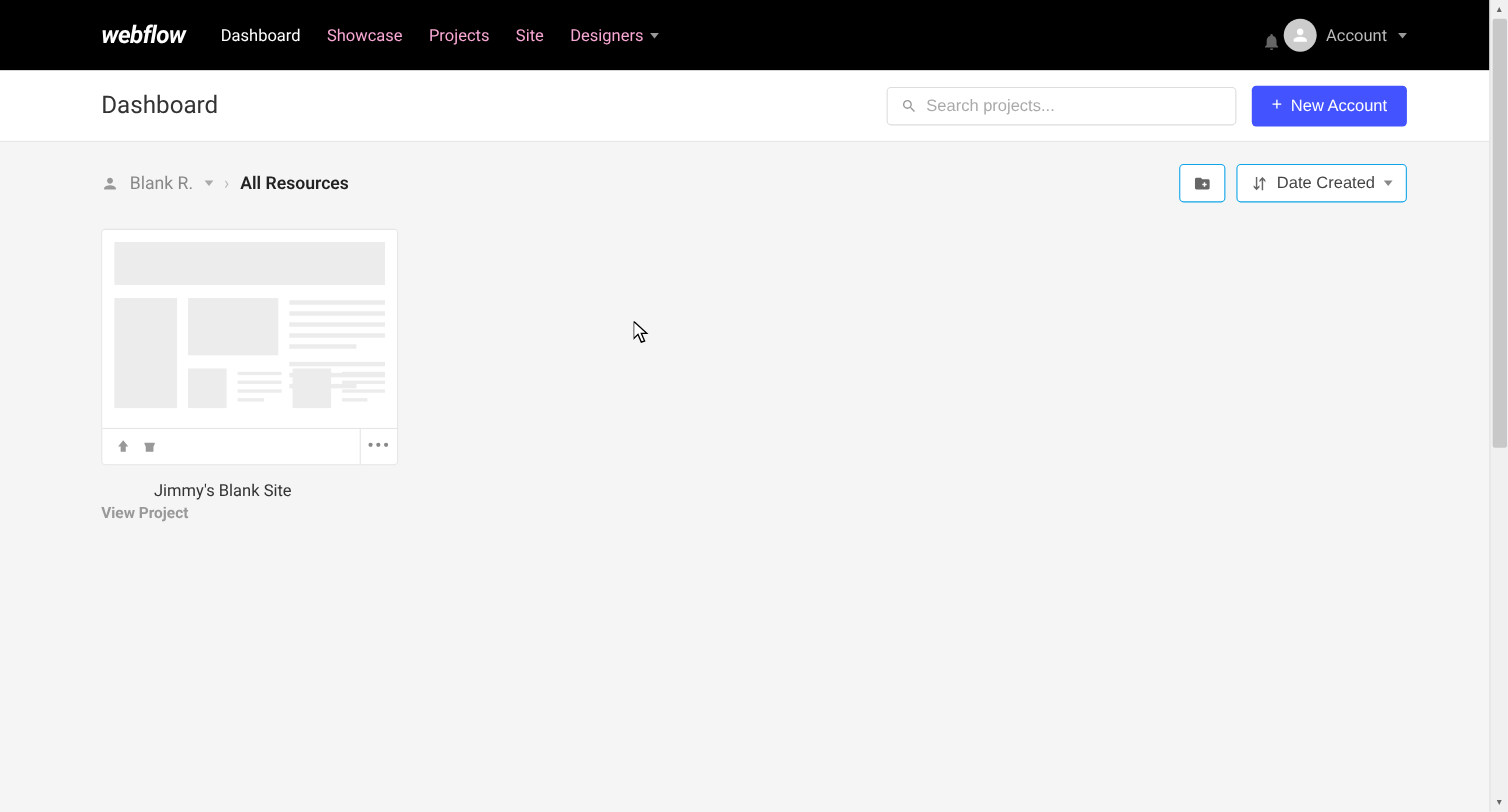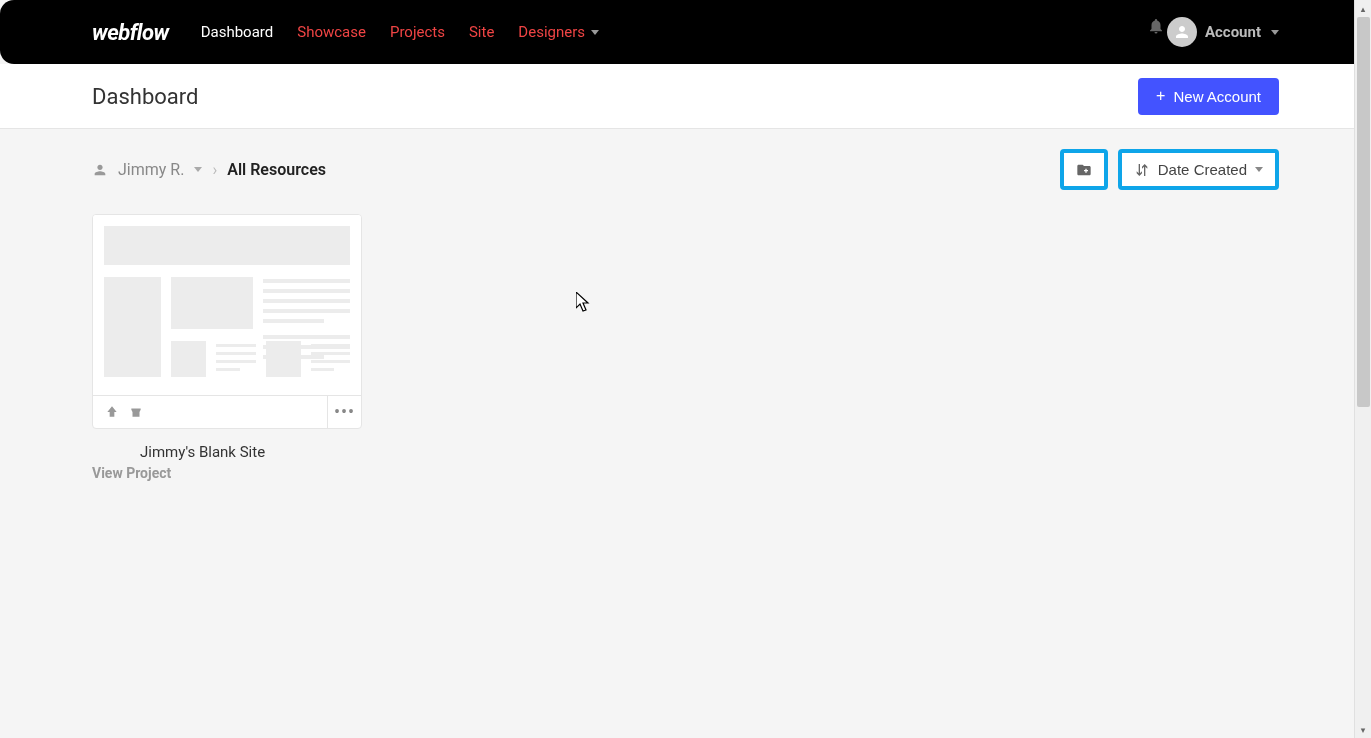--- a/index.html
+++ b/index.html
@@ -11,57 +11,55 @@
       overflow: hidden;
       position: relative;
     }
     .topbar {
       background: #000;
       height: 64px;
       display: flex;
       align-items: center;
       padding: 0 92px;
       justify-content: space-between;
-      border-radius: 14px;
     }
     .topbar-left {
       display: flex;
       align-items: center;
       gap: 24px;
     }
     .logo {
       color: #fff;
       font-size: 22px;
       font-weight: 700;
       font-style: italic;
       letter-spacing: -0.5px;
       margin-right: 8px;
     }
     .nav-item {
-      color: #ef4444;
+      color: #f9a8d4;
       font-size: 15px;
       cursor: pointer;
       display: flex;
       align-items: center;
       gap: 4px;
     }
     .nav-item.active { color: #fff; }
     .chev-down {
       width: 0; height: 0;
       border-left: 4px solid transparent;
       border-right: 4px solid transparent;
       border-top: 5px solid #999;
       display: inline-block;
       margin-left: 2px;
     }
     .topbar-right {
       display: flex;
-      align-items: flex-start;
+      align-items: flex-end;
       gap: 2px;
-      font-weight: bold;
     }
     .bell-icon {
       width: 18px; height: 18px;
       fill: #666;
       cursor: pointer;
     }
     .avatar {
       width: 30px; height: 30px;
       border-radius: 50%;
       background: #ccc;
@@ -162,21 +160,21 @@
       color: #bbb;
       font-size: 16px;
     }
     .breadcrumb .current { color: #222; font-weight: 600; }
     .toolbar-right {
       display: flex;
       gap: 10px;
     }
     .tool-btn {
       background: #fff;
-      border: 4px solid #0ea5e9;
+      border: 1px solid #0ea5e9;
       border-radius: 4px;
       padding: 8px 12px;
       font-size: 15px;
       color: #444;
       cursor: pointer;
       display: flex;
       align-items: center;
       gap: 8px;
     }
     .tool-btn svg { width: 16px; height: 16px; fill: #666; }
@@ -309,34 +307,40 @@
       </div>
       <span>Account</span>
       <span class="chev-down"></span>
     </div>
   </div>
 </div>
 
 <div class="subheader">
   <div class="page-title">Dashboard</div>
   <div class="subheader-right">
+    <div class="search-wrap">
+      <svg viewBox="0 0 24 24">
+          <path d="M15.5 14h-.79l-.28-.27A6.471 6.471 0 0 0 16 9.5 6.5 6.5 0 1 0 9.5 16c1.61 0 3.09-.59 4.23-1.57l.27.28v.79l5 4.99L20.49 19l-4.99-5zm-6 0C7.01 14 5 11.99 5 9.5S7.01 5 9.5 5 14 7.01 14 9.5 11.99 14 9.5 14z"></path>
+        </svg>
+      <input class="search-input" placeholder="Search projects..." style="">
+    </div>
     <button class="new-project-btn">
       <span class="plus-icon">+</span>
       <span>New Account</span>
     </button>
   </div>
 </div>
 
 <div class="content">
   <div class="breadcrumb-row">
     <div class="breadcrumb">
       <svg class="user-icon" viewBox="0 0 24 24">
           <path d="M12 12c2.21 0 4-1.79 4-4s-1.79-4-4-4-4 1.79-4 4 1.79 4 4 4zm0 2c-2.67 0-8 1.34-8 4v2h16v-2c0-2.66-5.33-4-8-4z"></path>
         </svg>
-      <span class="user-name">Jimmy R.</span>
+      <span class="user-name">Blank R.</span>
       <span class="caret"></span>
       <span class="chev-right">›</span>
       <span class="current">All Resources</span>
     </div>
     <div class="toolbar-right">
       <button class="tool-btn">
         <svg viewBox="0 0 24 24">
             <path d="M20 6h-8l-2-2H4c-1.1 0-2 .9-2 2v12c0 1.1.9 2 2 2h16c1.1 0 2-.9 2-2V8c0-1.1-.9-2-2-2zm-2 8h-2v2h-2v-2h-2v-2h2v-2h2v2h2v2z"></path>
           </svg>
       </button>

